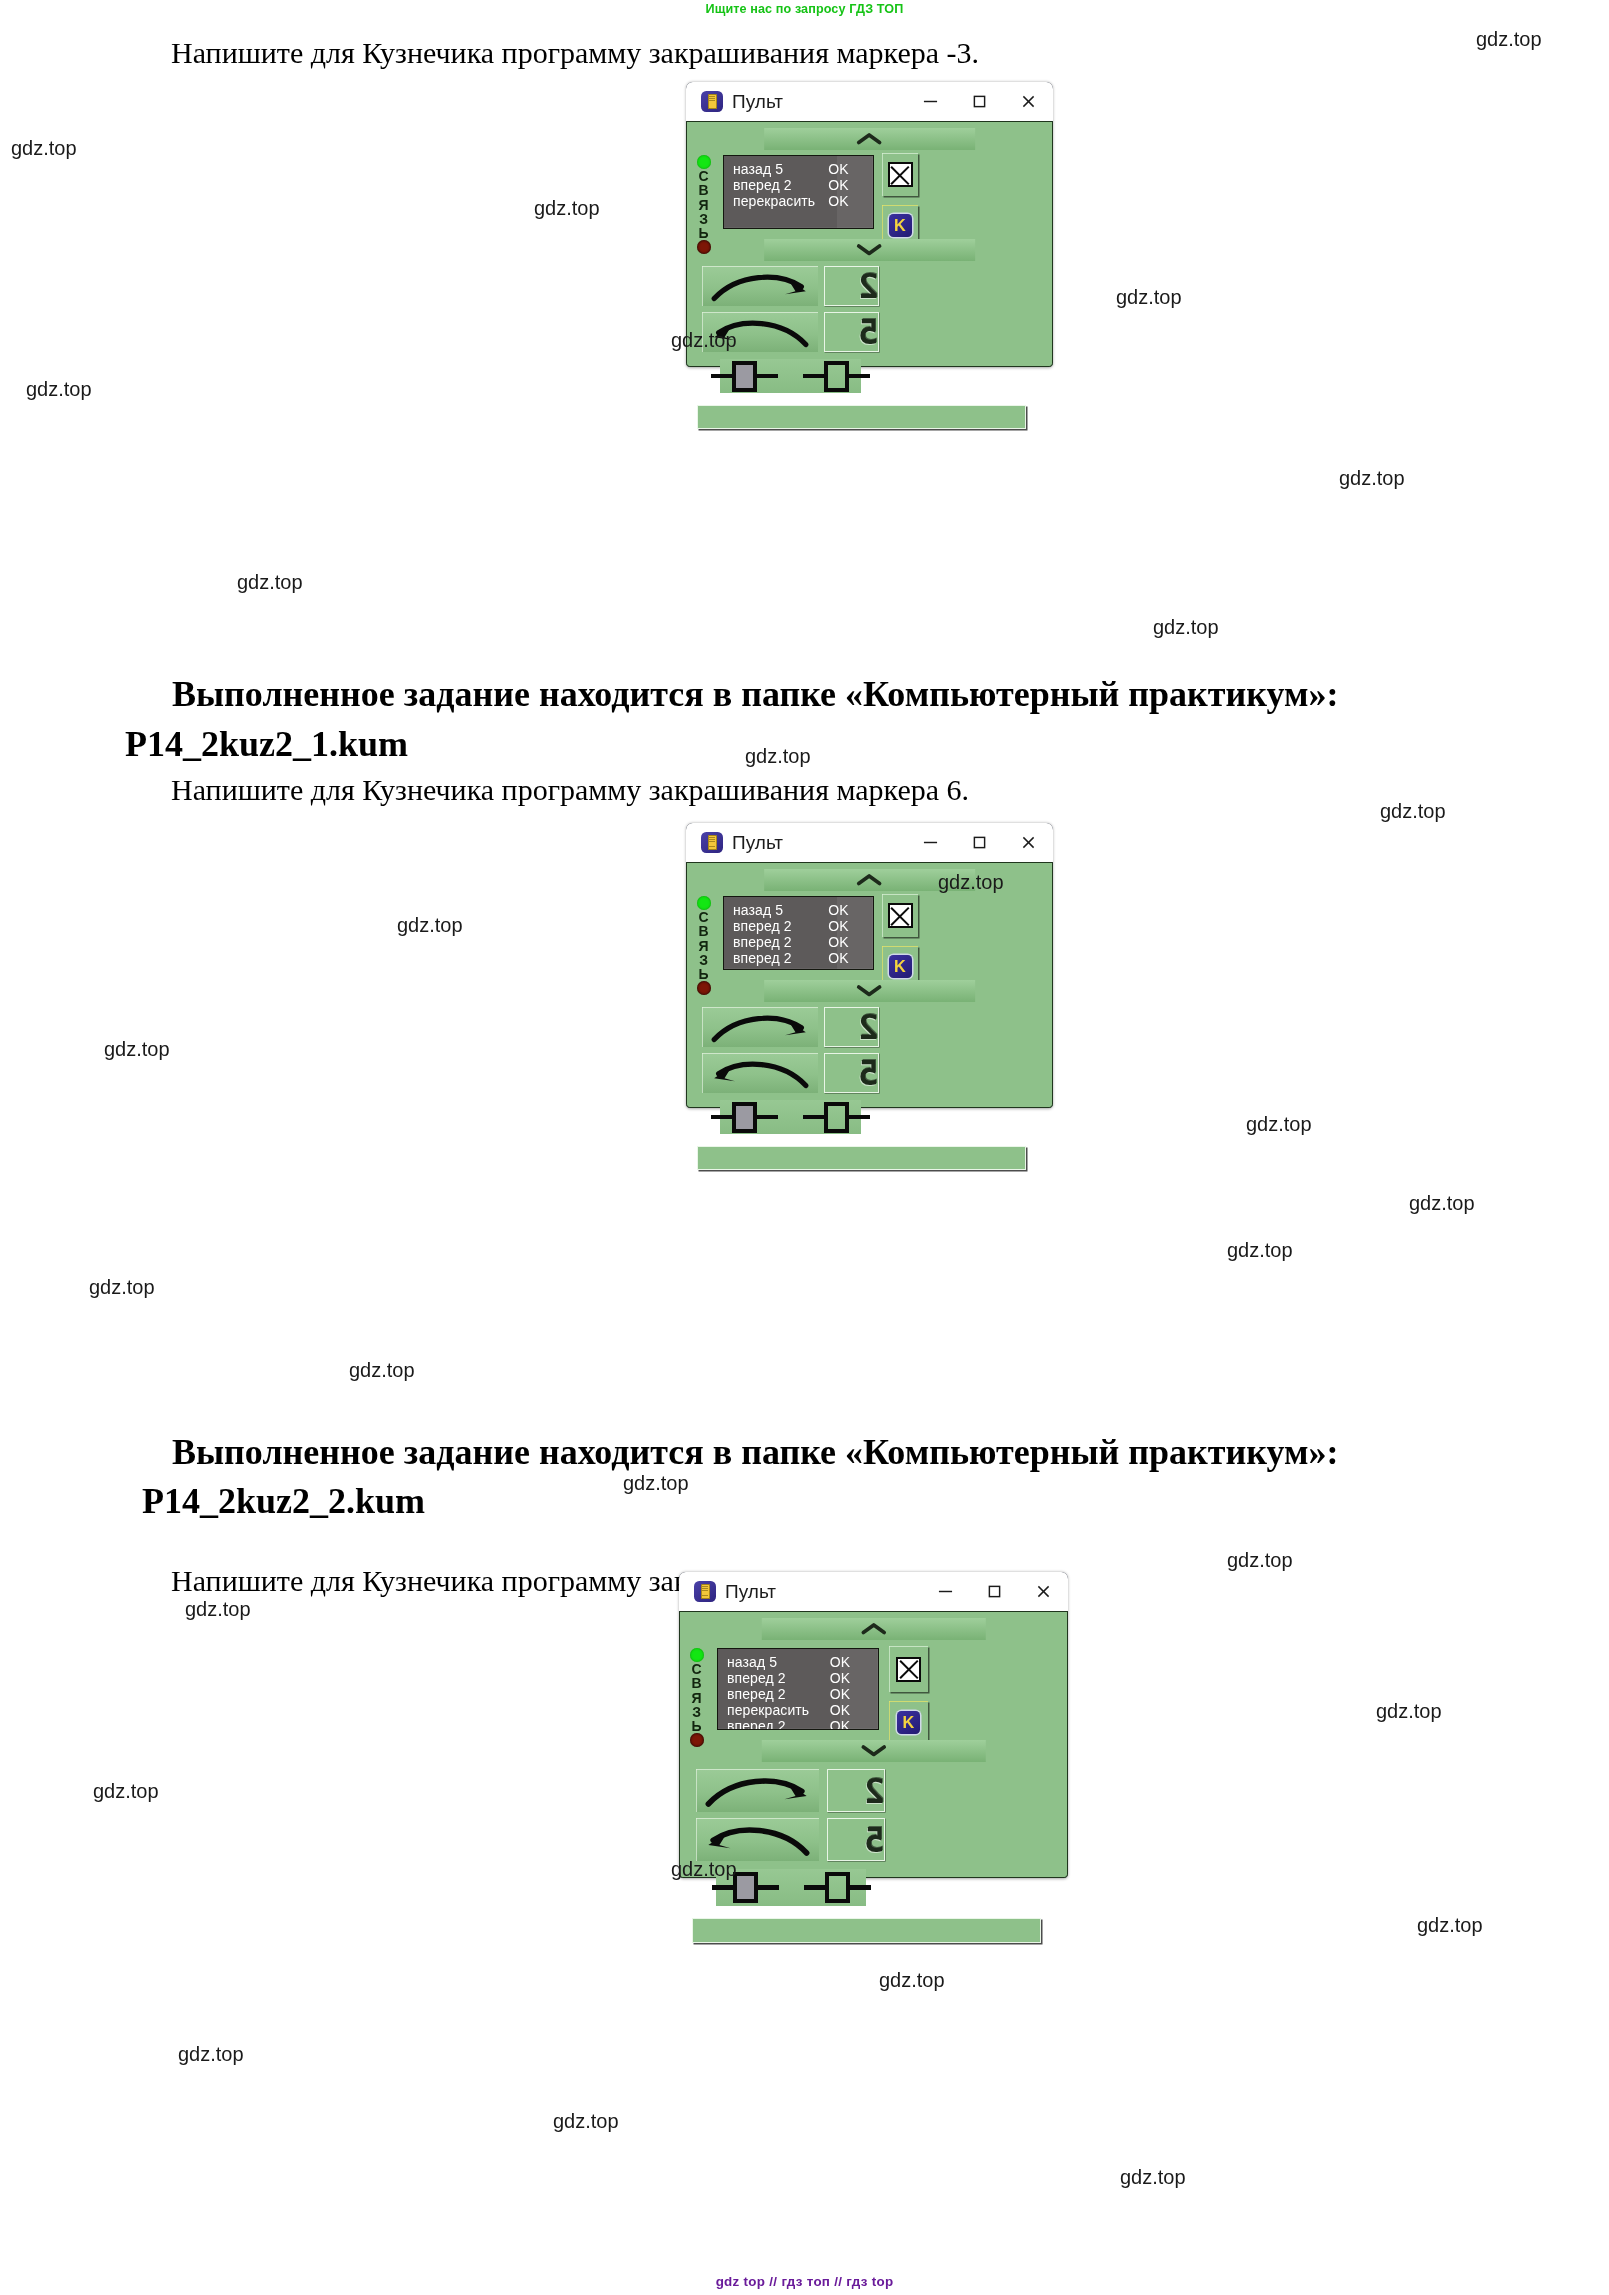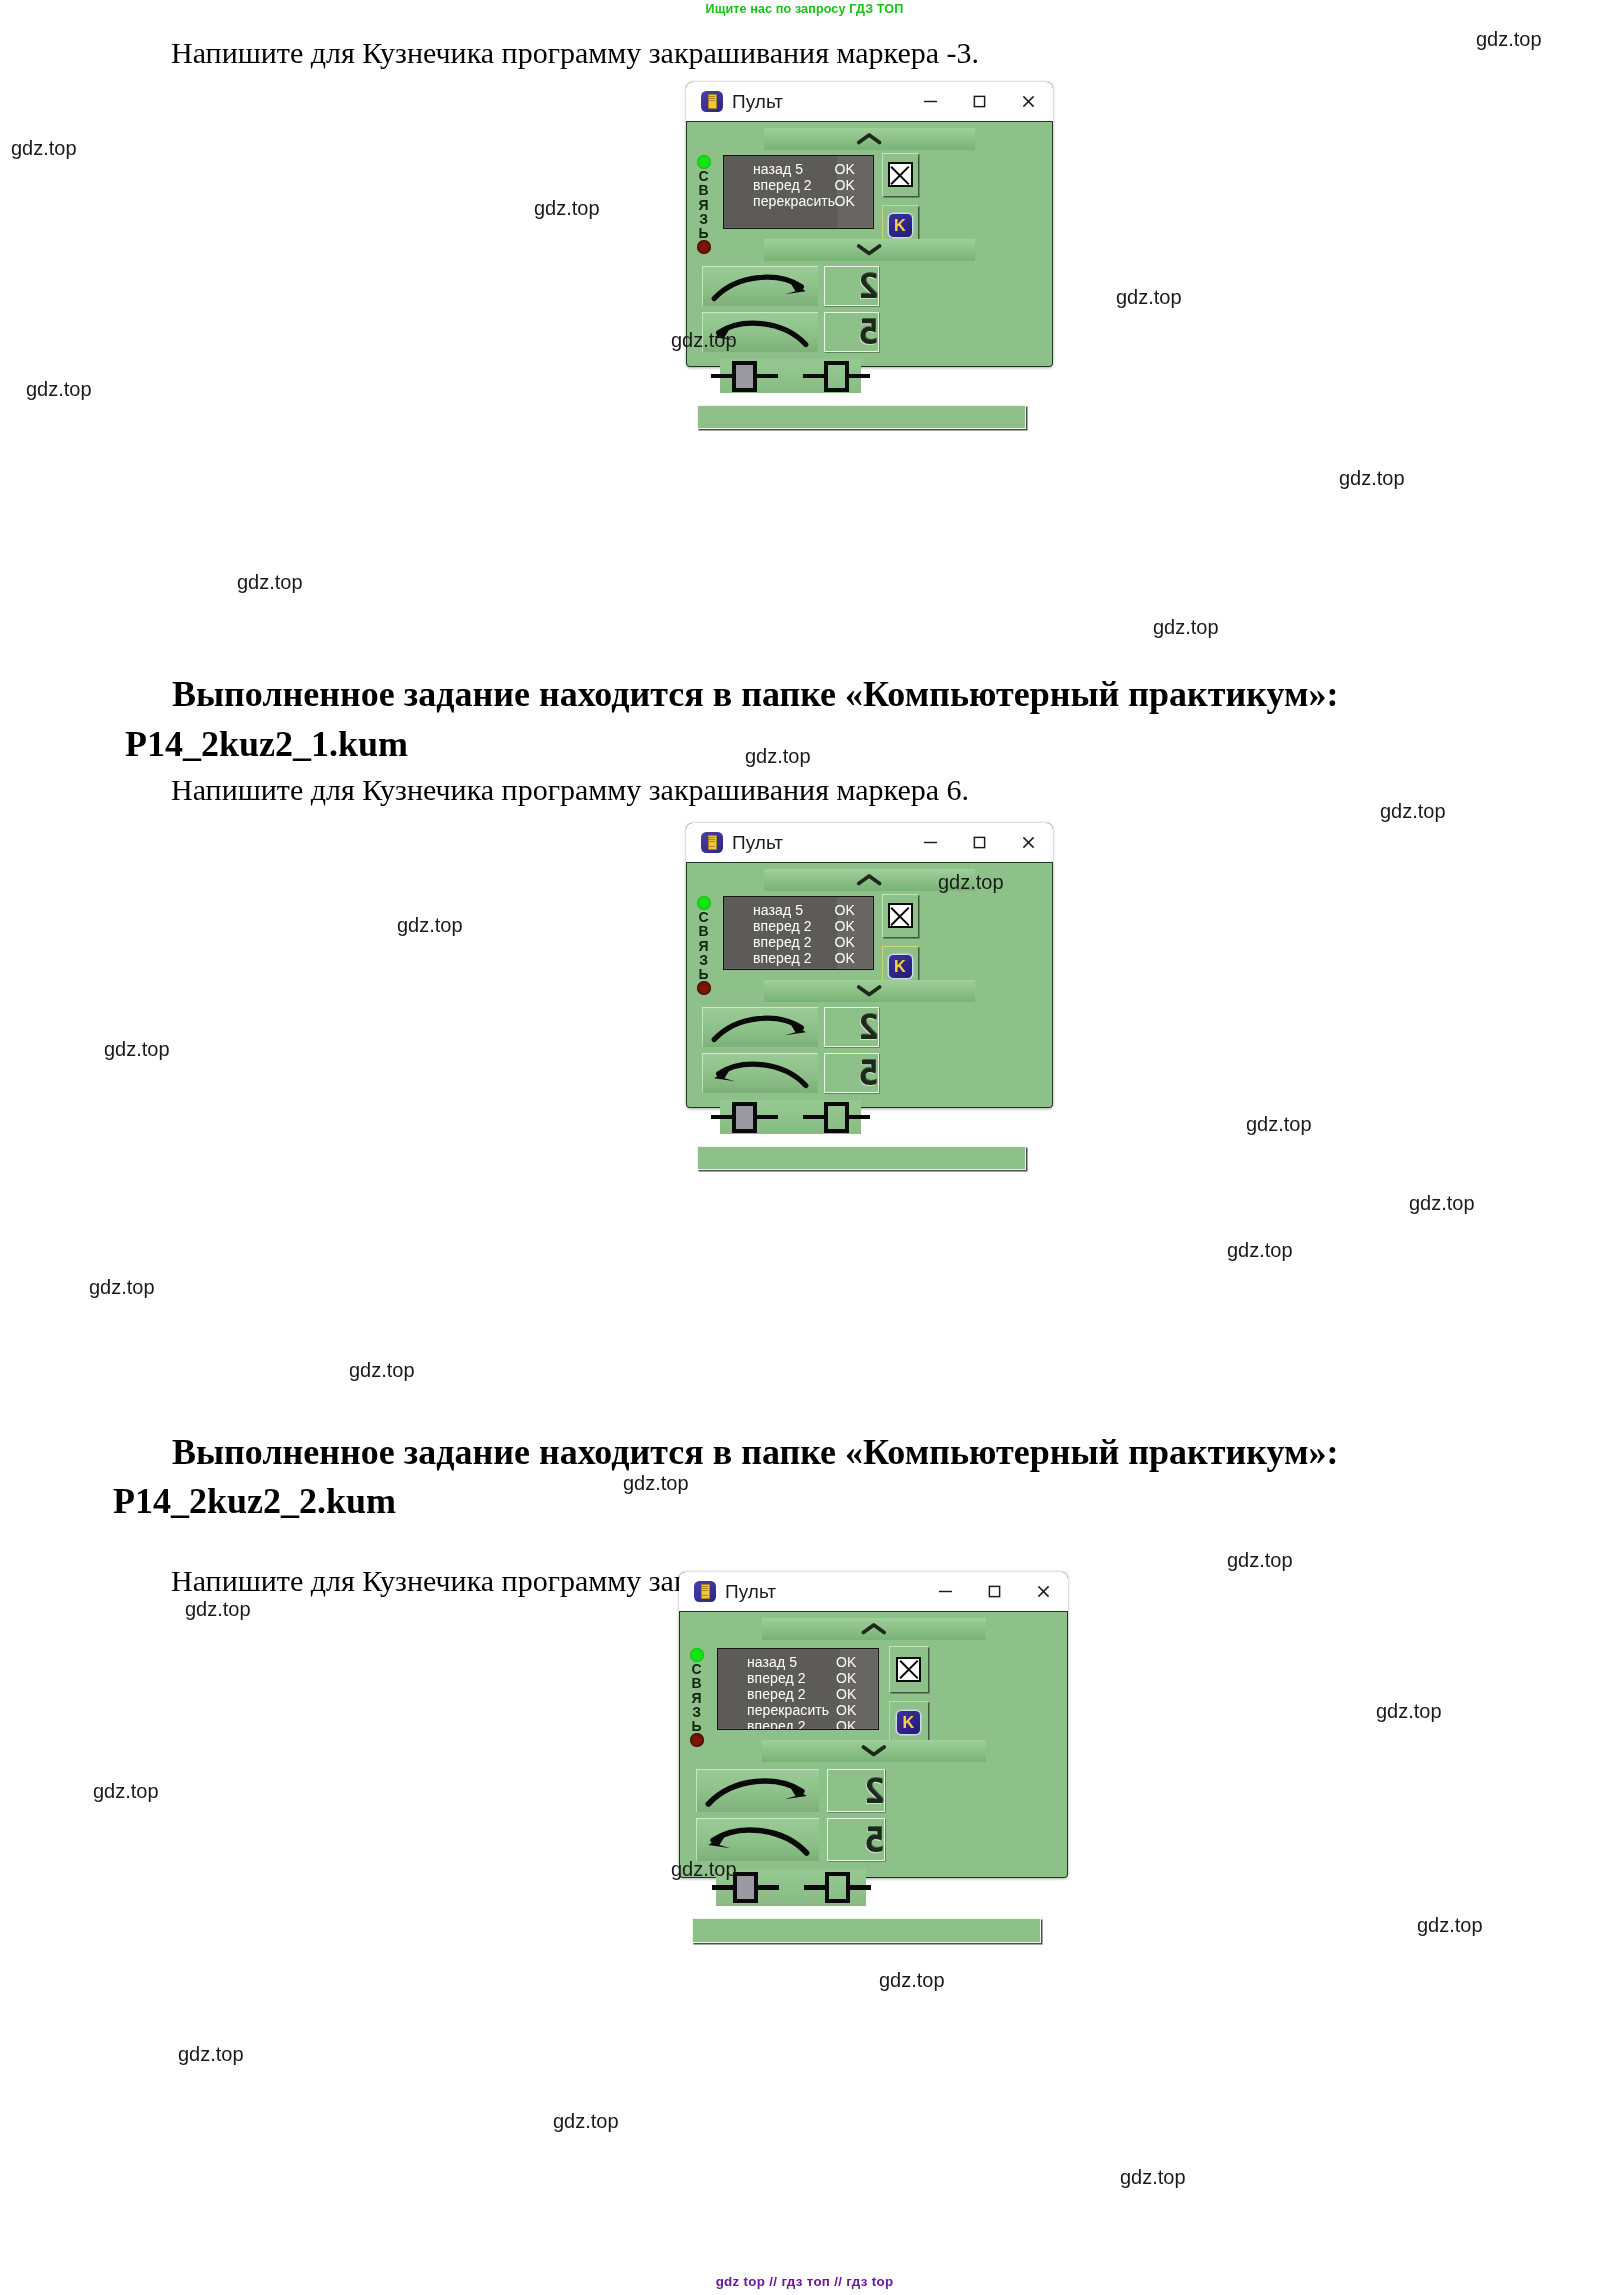--- a/index.html
+++ b/index.html
@@ -103,21 +103,20 @@
   .conn .ch{display:block;}
 
   
   .log{
     position:absolute;
     background:#5d5a5a;
     border:1.5px solid #14170f;
     box-sizing:border-box;
     overflow:hidden;
     box-shadow:inset -0.7px -0.7px 0 rgba(255,255,255,.07);
-    padding-left:20px;
   }
   .log:after{
     content:"";position:absolute;right:0;top:0;bottom:0;width:24%;
     background:rgba(255,255,255,.07);
   }
   .log-rows{position:relative;z-index:2;padding:4.5px 0 0 9px;}
   .log-row{
     display:flex;font-family:"Liberation Sans", sans-serif;
     font-size:14px;color:#ffffff;line-height:1.16;letter-spacing:0.1px;
   }
@@ -209,21 +208,21 @@
 <div class="banner-bottom">gdz top  //  гдз топ  //  гдз top</div>
 
 <div class="doc-line q-line" style="left:171px;top:36px;font-family:Liberation Serif, serif;">Напишите для Кузнечика программу закрашивания маркера -3.</div>
 
 <div class="doc-line a-line" style="left:172px;top:673px;">Выполненное задание находится в папке «Компьютерный практикум»:</div>
 <div class="doc-line a-line" style="left:125px;top:723px;">P14_2kuz2_1.kum</div>
 
 <div class="doc-line q-line" style="left:171px;top:773px;">Напишите для Кузнечика программу закрашивания маркера 6.</div>
 
 <div class="doc-line a-line" style="left:172px;top:1431px;">Выполненное задание находится в папке «Компьютерный практикум»:</div>
-<div class="doc-line a-line" style="left:113px;top:1480px;">P14_2kuz2_2.kum</div>
+<div class="doc-line a-line" style="left:142px;top:1480px;">P14_2kuz2_2.kum</div>
 
 <div class="doc-line q-line" style="left:171px;top:1564px;">Напишите для Кузнечика программу закрашивания маркеров 1 и -1.</div>
 
 <div class="pult" id="win0" style="left:686px;top:82px;width:367px;">
   <div class="titlebar">
     <div class="app-icon">
         <div class="phone"></div>
       </div>
     <div class="title-text">Пульт</div>
     <div class="win-btns">

